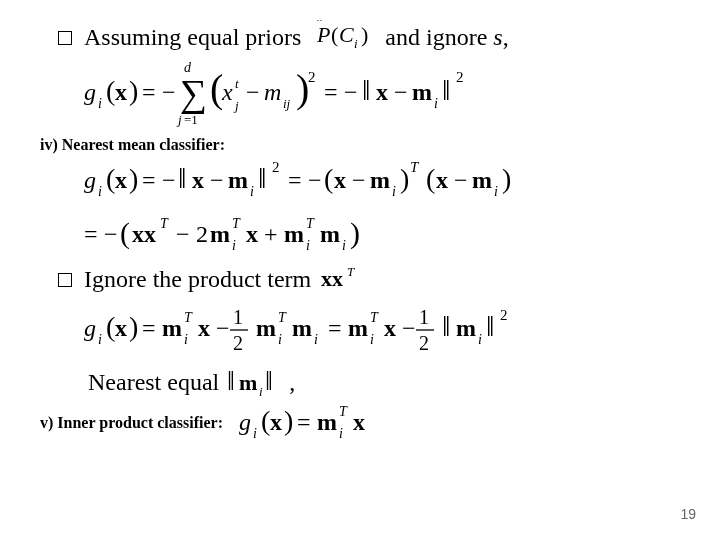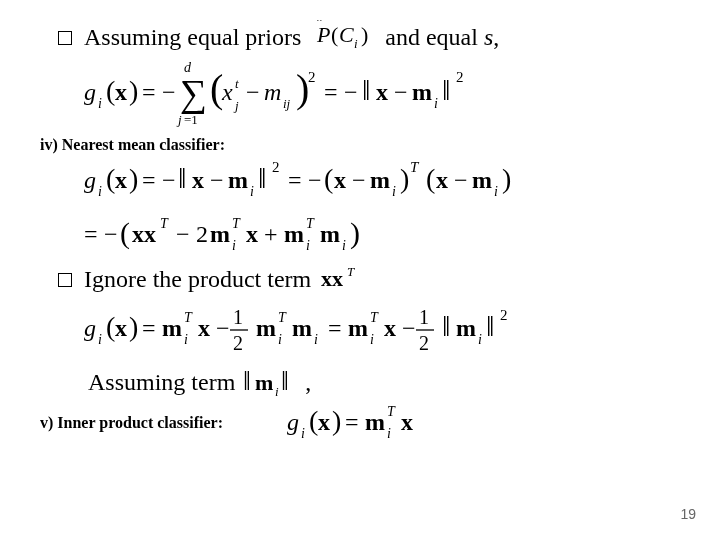--- a/index.html
+++ b/index.html
@@ -47,21 +47,20 @@
   }
   .heading {
     font-size: 16px;
     font-weight: bold;
     margin: 6px 0 4px 0;
   }
   .inner-product-line {
     display: flex;
     align-items: center;
     margin-top: 4px;
-    gap: 48px;
   }
   .inner-product-line .heading {
     margin-right: 16px;
   }
   .page-number {
     position: absolute;
     right: 24px;
     bottom: 18px;
     font-family: Liberation Sans, sans-serif;
     font-size: 14px;
@@ -80,21 +79,21 @@
     <span style="margin:0 10px;">
       <svg width="64" height="34" viewBox="0 0 64 34">
         <text x="6" y="22" font-family="Times New Roman" font-style="italic" font-size="22">P</text>
         <text x="6" y="9" font-family="Times New Roman" font-size="14">ˆ</text>
         <text x="20" y="22" font-family="Times New Roman" font-size="22">(</text>
         <text x="28" y="22" font-family="Times New Roman" font-style="italic" font-size="22">C</text>
         <text x="43" y="28" font-family="Times New Roman" font-style="italic" font-size="13">i</text>
         <text x="50" y="22" font-family="Times New Roman" font-size="22">)</text>
       </svg>
     </span>
-    <span class="text">and equal</span>
+    <span class="text">and ignore</span>
     <span class="text italic" style="margin-left:6px;">s</span>
     <span class="text">,</span>
   </div>
 
   <div class="formula">
     <svg width="430" height="70" viewBox="0 0 430 70">
       <text x="0" y="42" font-family="Times New Roman" font-style="italic" font-size="24">g</text>
       <text x="14" y="50" font-family="Times New Roman" font-style="italic" font-size="14">i</text>
       <text x="22" y="42" font-family="Times New Roman" font-size="28">(</text>
       <text x="31" y="42" font-family="Times New Roman" font-weight="bold" font-size="24">x</text>
@@ -232,21 +231,21 @@
       <text x="340" y="52" font-family="Times New Roman" font-size="20" text-anchor="middle">2</text>
       <text x="358" y="38" font-family="Times New Roman" font-size="30">‖</text>
       <text x="372" y="38" font-family="Times New Roman" font-weight="bold" font-size="24">m</text>
       <text x="394" y="46" font-family="Times New Roman" font-style="italic" font-size="14">i</text>
       <text x="402" y="38" font-family="Times New Roman" font-size="30">‖</text>
       <text x="416" y="22" font-family="Times New Roman" font-size="15">2</text>
     </svg>
   </div>
 
   <div class="bullet-line" style="margin-left:48px;">
-    <span class="text">Assuming term</span>
+    <span class="text">Nearest equal</span>
     <span style="margin:0 8px;">
       <svg width="54" height="32" viewBox="0 0 54 32">
         <text x="0" y="24" font-family="Times New Roman" font-size="28">‖</text>
         <text x="12" y="24" font-family="Times New Roman" font-weight="bold" font-size="22">m</text>
         <text x="32" y="30" font-family="Times New Roman" font-style="italic" font-size="13">i</text>
         <text x="38" y="24" font-family="Times New Roman" font-size="28">‖</text>
       </svg>
     </span>
     <span class="text">,</span>
   </div>

